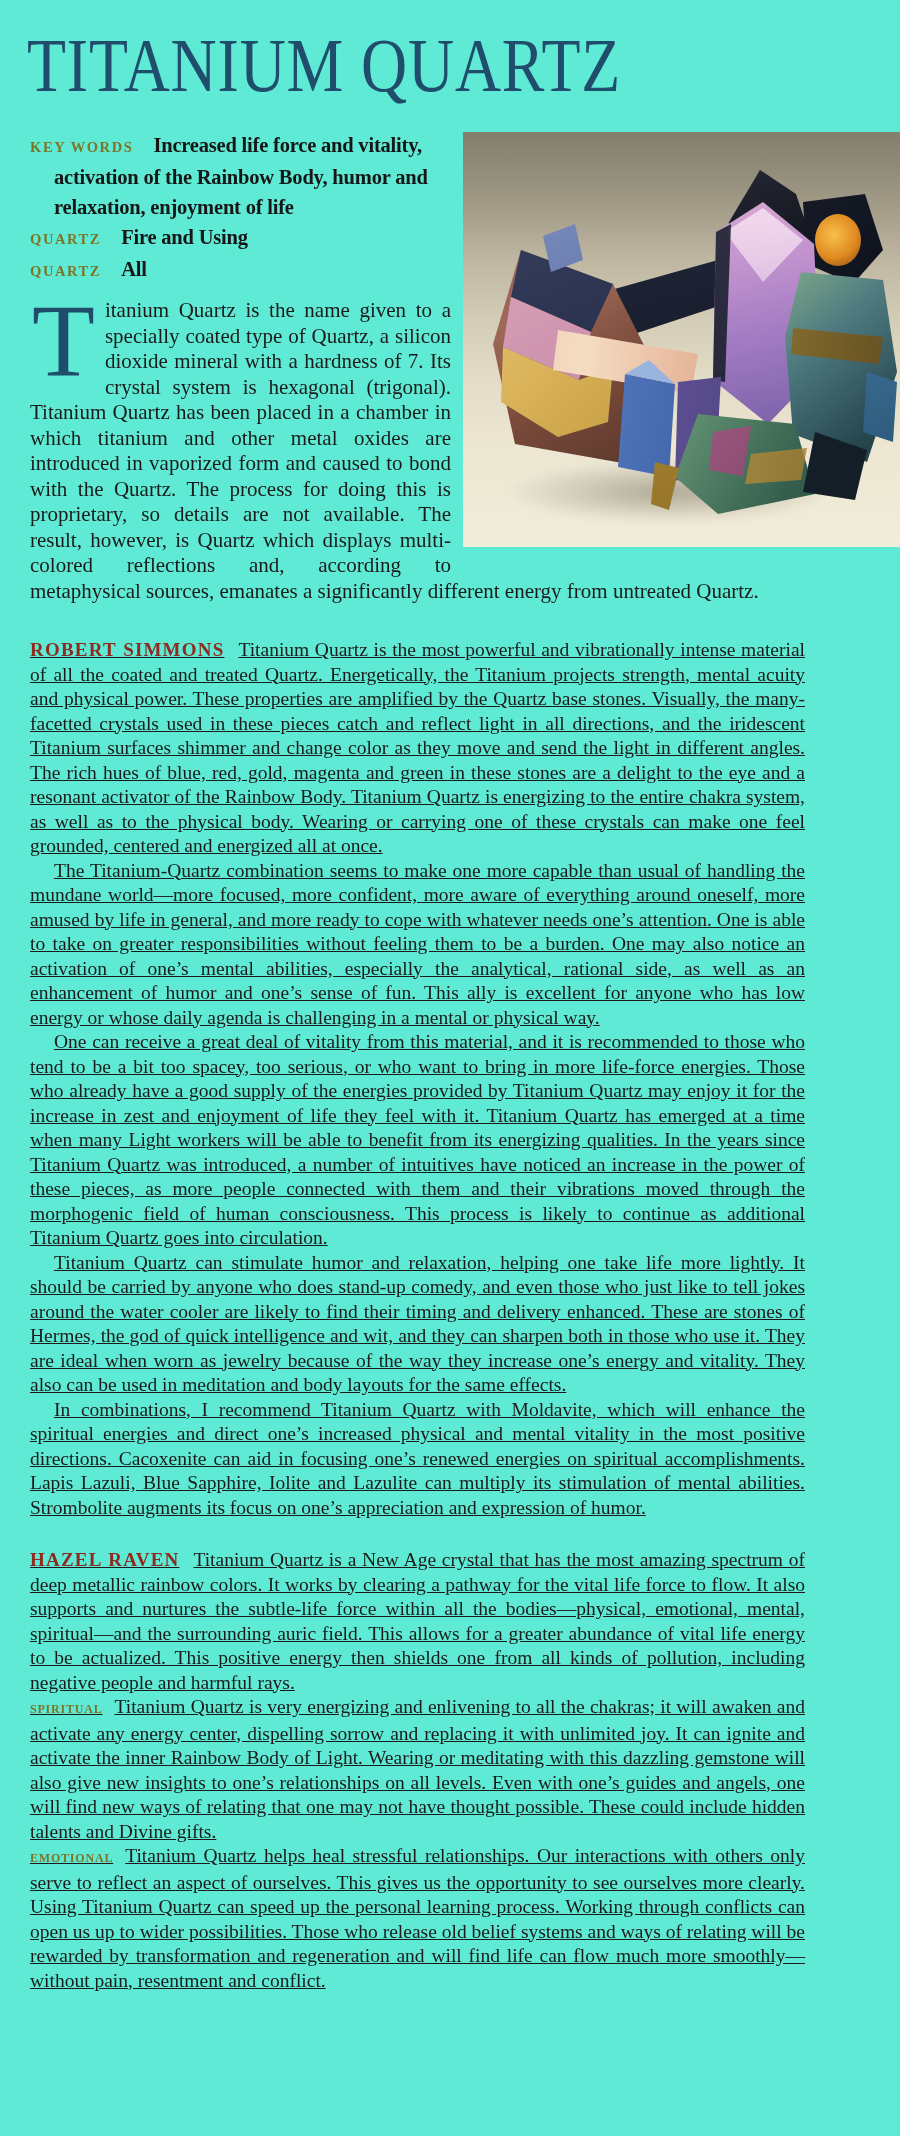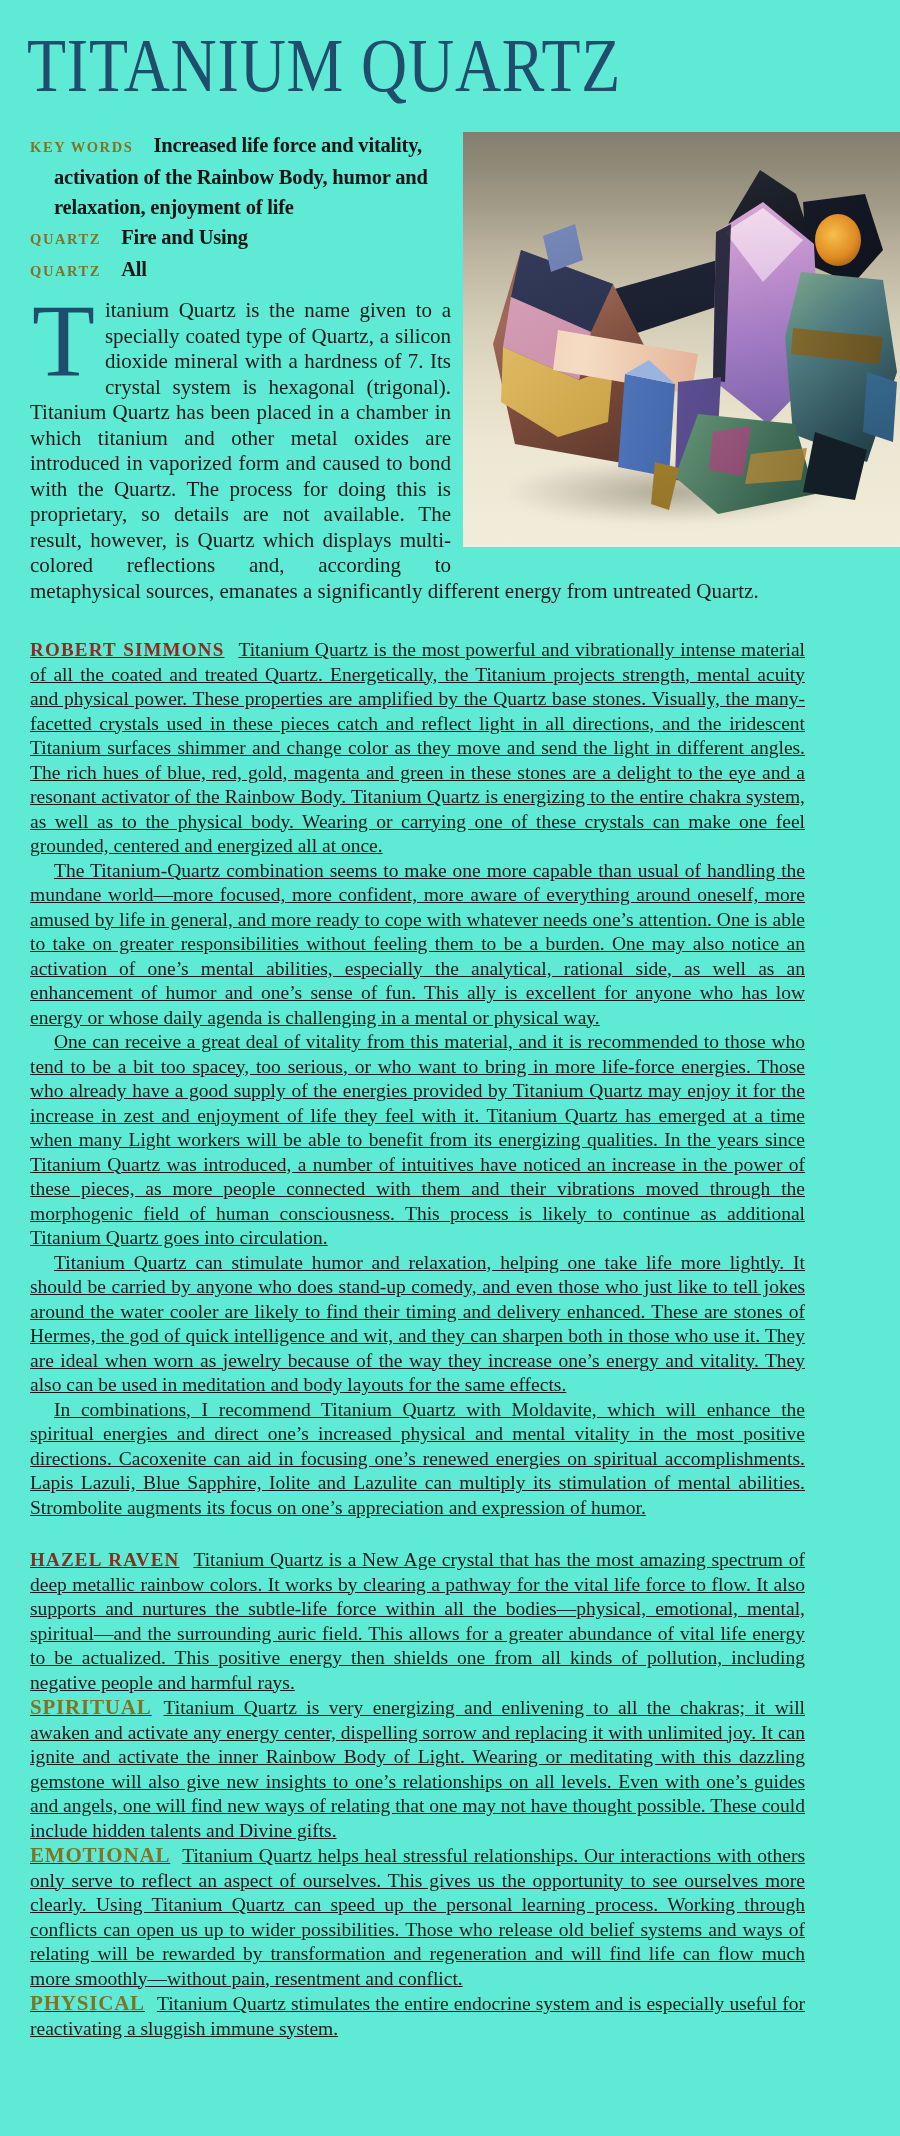--- a/index.html
+++ b/index.html
@@ -76,21 +76,21 @@
 
   .intro { margin:12px 0 0 0; font-size:21px; line-height:25.5px; text-align:justify; color:#1b1b1b; }
   .dropcap { float:left; font-size:103px; line-height:79px; color:#1f4d6b; margin:4px 10px 0 2px; }
 
   .section { margin-left:30px; width:775px; font-size:19.5px; line-height:24.5px; text-align:justify; color:#1b1b1b; }
   .section p { margin:0;text-decoration:underline; }
   .rs { margin-top:34px; }
   .rs p + p { text-indent:24px; }
   .hr-sec { margin-top:28px; }
   .author-label { font-weight:bold; color:#8e2a1f; font-size:19px; letter-spacing:1.2px; margin-right:14px; }
-  .sub-label { font-weight:bold; color:#7d7526; font-size:21px; letter-spacing:0.8px; margin-right:12px; }
+  .sub-label { font-weight:bold; color:#7d7526; font-size:12px; letter-spacing:0.8px; margin-right:12px; }
 </style>
 </head>
 <body>
 
 <div class="page">
 
   <h1 class="title">TITANIUM QUARTZ</h1>
 
   <div class="top-section">
 
@@ -143,16 +143,15 @@
     <p>The Titanium-Quartz combination seems to make one more capable than usual of handling the mundane world—more focused, more confident, more aware of everything around oneself, more amused by life in general, and more ready to cope with whatever needs one’s attention. One is able to take on greater responsibilities without feeling them to be a burden. One may also notice an activation of one’s mental abilities, especially the analytical, rational side, as well as an enhancement of humor and one’s sense of fun. This ally is excellent for anyone who has low energy or whose daily agenda is challenging in a mental or physical way.</p>
     <p>One can receive a great deal of vitality from this material, and it is recommended to those who tend to be a bit too spacey, too serious, or who want to bring in more life-force energies. Those who already have a good supply of the energies provided by Titanium Quartz may enjoy it for the increase in zest and enjoyment of life they feel with it. Titanium Quartz has emerged at a time when many Light workers will be able to benefit from its energizing qualities. In the years since Titanium Quartz was introduced, a number of intuitives have noticed an increase in the power of these pieces, as more people connected with them and their vibrations moved through the morphogenic field of human consciousness. This process is likely to continue as additional Titanium Quartz goes into circulation.</p>
     <p>Titanium Quartz can stimulate humor and relaxation, helping one take life more lightly. It should be carried by anyone who does stand-up comedy, and even those who just like to tell jokes around the water cooler are likely to find their timing and delivery enhanced. These are stones of Hermes, the god of quick intelligence and wit, and they can sharpen both in those who use it. They are ideal when worn as jewelry because of the way they increase one’s energy and vitality. They also can be used in meditation and body layouts for the same effects.</p>
     <p>In combinations, I recommend Titanium Quartz with Moldavite, which will enhance the spiritual energies and direct one’s increased physical and mental vitality in the most positive directions. Cacoxenite can aid in focusing one’s renewed energies on spiritual accomplishments. Lapis Lazuli, Blue Sapphire, Iolite and Lazulite can multiply its stimulation of mental abilities. Strombolite augments its focus on one’s appreciation and expression of humor.</p>
   </div>
 
   <div class="section hr-sec">
     <p><span class="author-label">HAZEL RAVEN</span><span>Titanium Quartz is a New Age crystal that has the most amazing spectrum of deep metallic rainbow colors. It works by clearing a pathway for the vital life force to flow. It also supports and nurtures the subtle-life force within all the bodies—physical, emotional, mental, spiritual—and the surrounding auric field. This allows for a greater abundance of vital life energy to be actualized. This positive energy then shields one from all kinds of pollution, including negative people and harmful rays.</span></p>
     <p><span class="sub-label">SPIRITUAL</span><span>Titanium Quartz is very energizing and enlivening to all the chakras; it will awaken and activate any energy center, dispelling sorrow and replacing it with unlimited joy. It can ignite and activate the inner Rainbow Body of Light. Wearing or meditating with this dazzling gemstone will also give new insights to one’s relationships on all levels. Even with one’s guides and angels, one will find new ways of relating that one may not have thought possible. These could include hidden talents and Divine gifts.</span></p>
     <p><span class="sub-label">EMOTIONAL</span><span>Titanium Quartz helps heal stressful relationships. Our interactions with others only serve to reflect an aspect of ourselves. This gives us the opportunity to see ourselves more clearly. Using Titanium Quartz can speed up the personal learning process. Working through conflicts can open us up to wider possibilities. Those who release old belief systems and ways of relating will be rewarded by transformation and regeneration and will find life can flow much more smoothly—without pain, resentment and conflict.</span></p>
-    <p><span class="sub-label">PHYSICAL</span><span>Titanium Quartz stimulates the entire endocrine system and is especially useful for reactivating a sluggish immune system.</span></p>
   </div>
 
 </div>
 
 </body></html>

